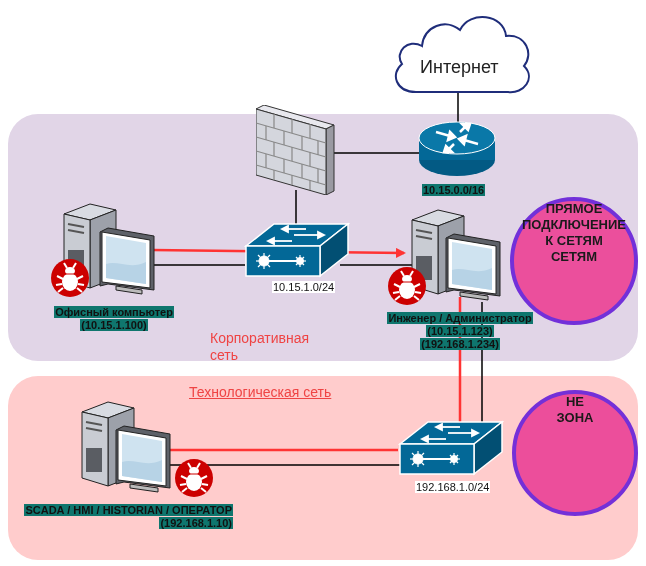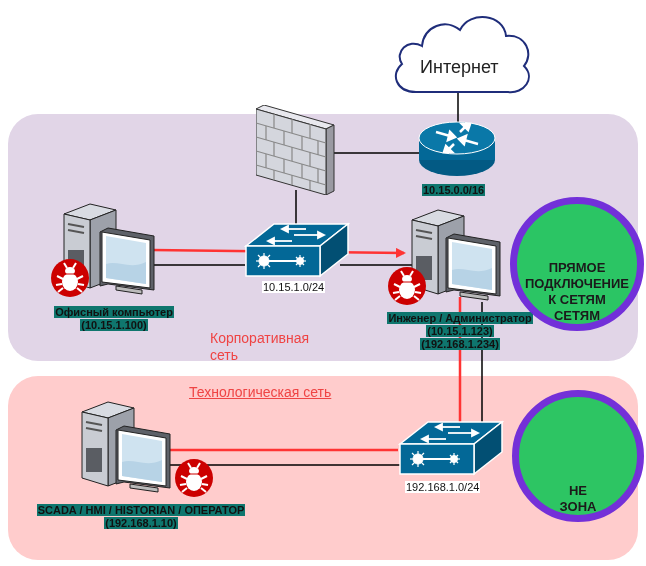--- a/index.html
+++ b/index.html
@@ -5,22 +5,22 @@
   html, body { margin: 0; padding: 0; background: #ffffff; }
   body { width: 646px; height: 566px; position: relative; overflow: hidden; font-family: "Liberation Sans", sans-serif; }
   .abs { position: absolute; }
   .zone { position: absolute; border-radius: 30px; }
   .zone-corp { left: 8px; top: 114px; width: 630px; height: 247px; background: #e1d5e7; }
   .zone-tech { left: 8px; top: 376px; width: 630px; height: 184px; background: #ffcccc; }
   .zone-label { position: absolute; font-size: 14px; color: #ef4444; line-height: 17px; }
   .lbl { position: absolute; font-size: 11px; font-weight: bold; color: #111; text-align: center; line-height: 13px; white-space: nowrap; }
   .lbl span { background: #0f766e; padding: 0 1px; }
   .lbl-plain { position: absolute; font-size: 11px; color: #111; text-align: center; white-space: nowrap; }
-  .lbl-plain span { background: #ffffff; padding: 0 1px; }
-  .circle { position: absolute; border-radius: 50%; background: #22c55e; border: 7px solid #6d28d9; opacity: 0.95; display: flex; align-items: flex-end; justify-content: center; text-align: center; }
+  .lbl-plain span { background: #ffffff; padding: 0 1px; margin-left: 10px; }
+  .circle { position: absolute; border-radius: 50%; background: #ec4899; border: 4px solid #6d28d9; opacity: 0.95; display: flex; align-items: flex-start; justify-content: center; text-align: center; }
   .circle-text { font-size: 13px; font-weight: bold; color: #111; line-height: 16px; }
   svg.overlay { position: absolute; left: 0; top: 0; }
   .cloud-text { position: absolute; font-size: 18px; color: #222; }
 </style>
 </head>
 <body>
 
 <div class="zone zone-corp"></div>
 <div class="zone zone-tech"></div>
 
@@ -275,16 +275,16 @@
     <path d="M13,21 L7,18"></path>
       <path d="M27,21 L33,18"></path>
     <path d="M12,26 L6,27"></path>
       <path d="M28,26 L34,27"></path>
     <path d="M13,30 L8,34"></path>
       <path d="M27,30 L32,34"></path>
     <path d="M17,10 L14,5"></path>
       <path d="M23,10 L26,5"></path>
   </g>
 </svg>
-<div class="lbl" style="left:26px; top:504px; width:230px;">
+<div class="lbl" style="left:3px; top:504px; width:230px;text-align:right;">
   <div><span>SCADA / HMI / HISTORIAN / ОПЕРАТОР</span></div>
   <div><span>(192.168.1.10)</span></div>
 </div>
 
 </body></html>

